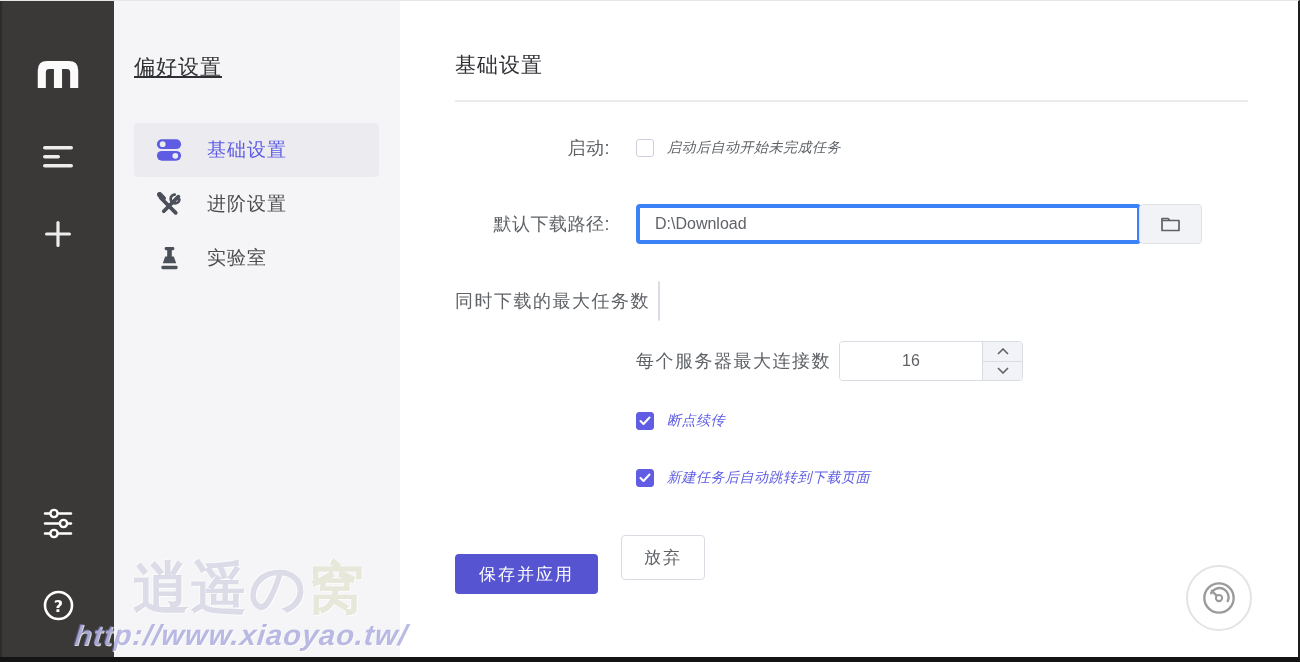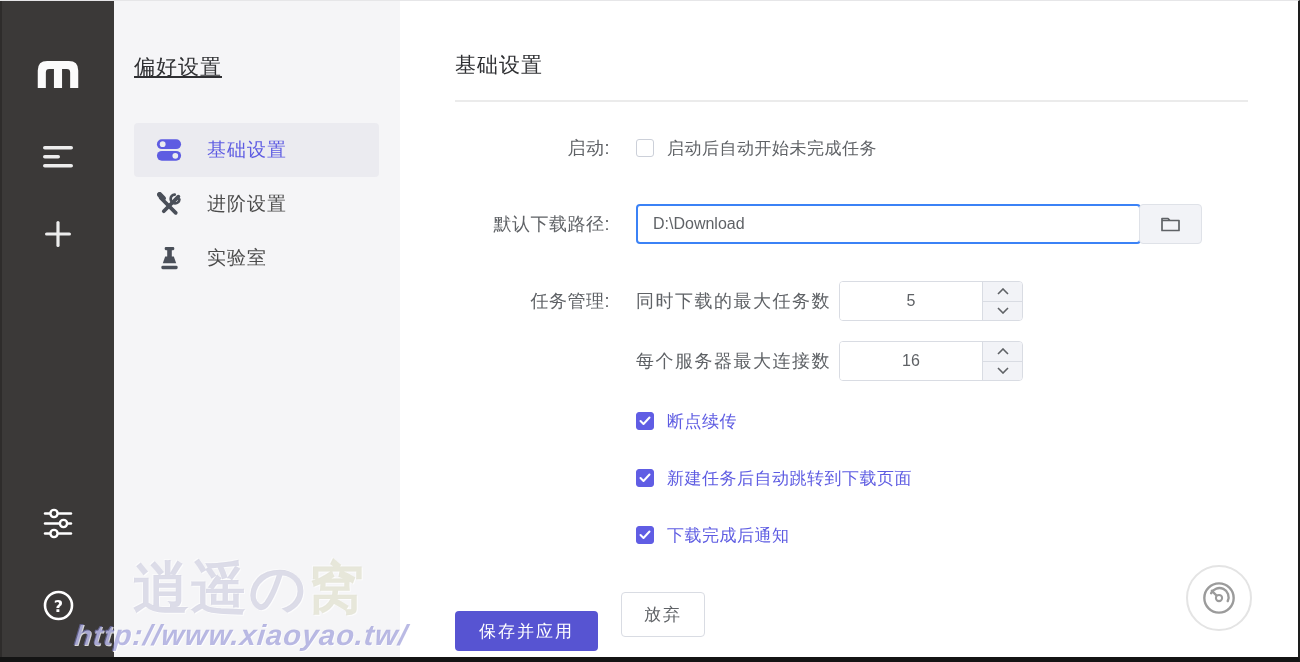--- a/index.html
+++ b/index.html
@@ -79,28 +79,28 @@
   .cbx-wrap { display:flex; align-items:center; cursor:pointer; }
   .cbx {
     width:18px; height:18px; border-radius:3px;
     border:1px solid #ccd0d9; background:#fff;
     display:flex; align-items:center; justify-content:center;
     flex:0 0 18px;
   }
   .cbx svg { display:none; }
   .cbx.checked { background:#605de4; border-color:#605de4; }
   .cbx.checked svg { display:block; }
-  .cbx-label { margin-left:13px; font-size:17px; color:#5f6266; letter-spacing:0.5px; }
+  .cbx-label { margin-left:13px; font-size:14px; color:#5f6266; letter-spacing:0.5px;font-style:italic; }
   .cbx-label.accent { color:#5e5ce2; }
 
   
   .input-group { display:flex; align-items:stretch; width:566px; }
   .text-input {
     flex:1 1 auto; height:40px;
-    border:2px solid #3b82f6; border-radius:4px;
+    border:4px solid #3b82f6; border-radius:4px;
     padding:16px 15px; font-size:16px; color:#5f6266;
     font-family:"Liberation Sans","DejaVu Sans",sans-serif;
     outline:none; background:#fff;
   }
   .append-btn {
     width:63px; height:40px; margin-left:-2px;
     border:1px solid #dfe2e8; border-radius:4px;
     background:#f2f3f7; cursor:pointer;
     display:flex; align-items:center; justify-content:center;
   }
@@ -272,21 +272,20 @@
           <input class="text-input" type="text" value="D:\Download" style="">
           <button class="append-btn">
             <svg width="21" height="18" viewBox="0 0 21 18">
               <path d="M2 3.5 H8 L10 5.5 H19 V15.5 H2 Z M2 5.5 H10" fill="none" stroke="#5f6266" stroke-width="1.7" stroke-linejoin="round"></path>
             </svg>
           </button>
         </div>
       </div>
 
       <div class="form-row row-spin1">
-        <div class="form-label">任务管理:</div>
         <div class="inline-field">
           <span class="inline-label">同时下载的最大任务数</span>
           <div class="spinner">
             <input class="spin-input" type="text" value="5" style="">
             <div class="spin-arrows">
               <button class="spin-btn up">
                 <svg width="12" height="7" viewBox="0 0 12 7">
                     <polyline points="1,6 6,1 11,6" fill="none" stroke="#5f6266" stroke-width="1.6"></polyline>
                   </svg>
               </button>
@@ -339,31 +338,20 @@
         <div class="cbx-wrap">
           <span class="cbx checked">
             <svg width="12" height="10" viewBox="0 0 12 10">
               <polyline points="1.5,5 4.5,8 10.5,1.5" fill="none" stroke="#fff" stroke-width="2" stroke-linecap="round" stroke-linejoin="round"></polyline>
             </svg>
           </span>
           <span class="cbx-label accent">新建任务后自动跳转到下载页面</span>
         </div>
       </div>
 
-      <div class="form-row row-check3">
-        <div class="form-label"></div>
-        <div class="cbx-wrap">
-          <span class="cbx checked">
-            <svg width="12" height="10" viewBox="0 0 12 10">
-              <polyline points="1.5,5 4.5,8 10.5,1.5" fill="none" stroke="#fff" stroke-width="2" stroke-linecap="round" stroke-linejoin="round"></polyline>
-            </svg>
-          </span>
-          <span class="cbx-label accent">下载完成后通知</span>
-        </div>
-      </div>
 
       <div class="actions">
         <button class="btn-primary">保存并应用</button>
         <button class="btn-plain">放弃</button>
       </div>
     </div>
 
     <button class="speed-btn">
       <svg width="44" height="44" viewBox="0 0 48 48">
         <g stroke="#9b9b9b" fill="none" stroke-width="2.6" stroke-linecap="round">

